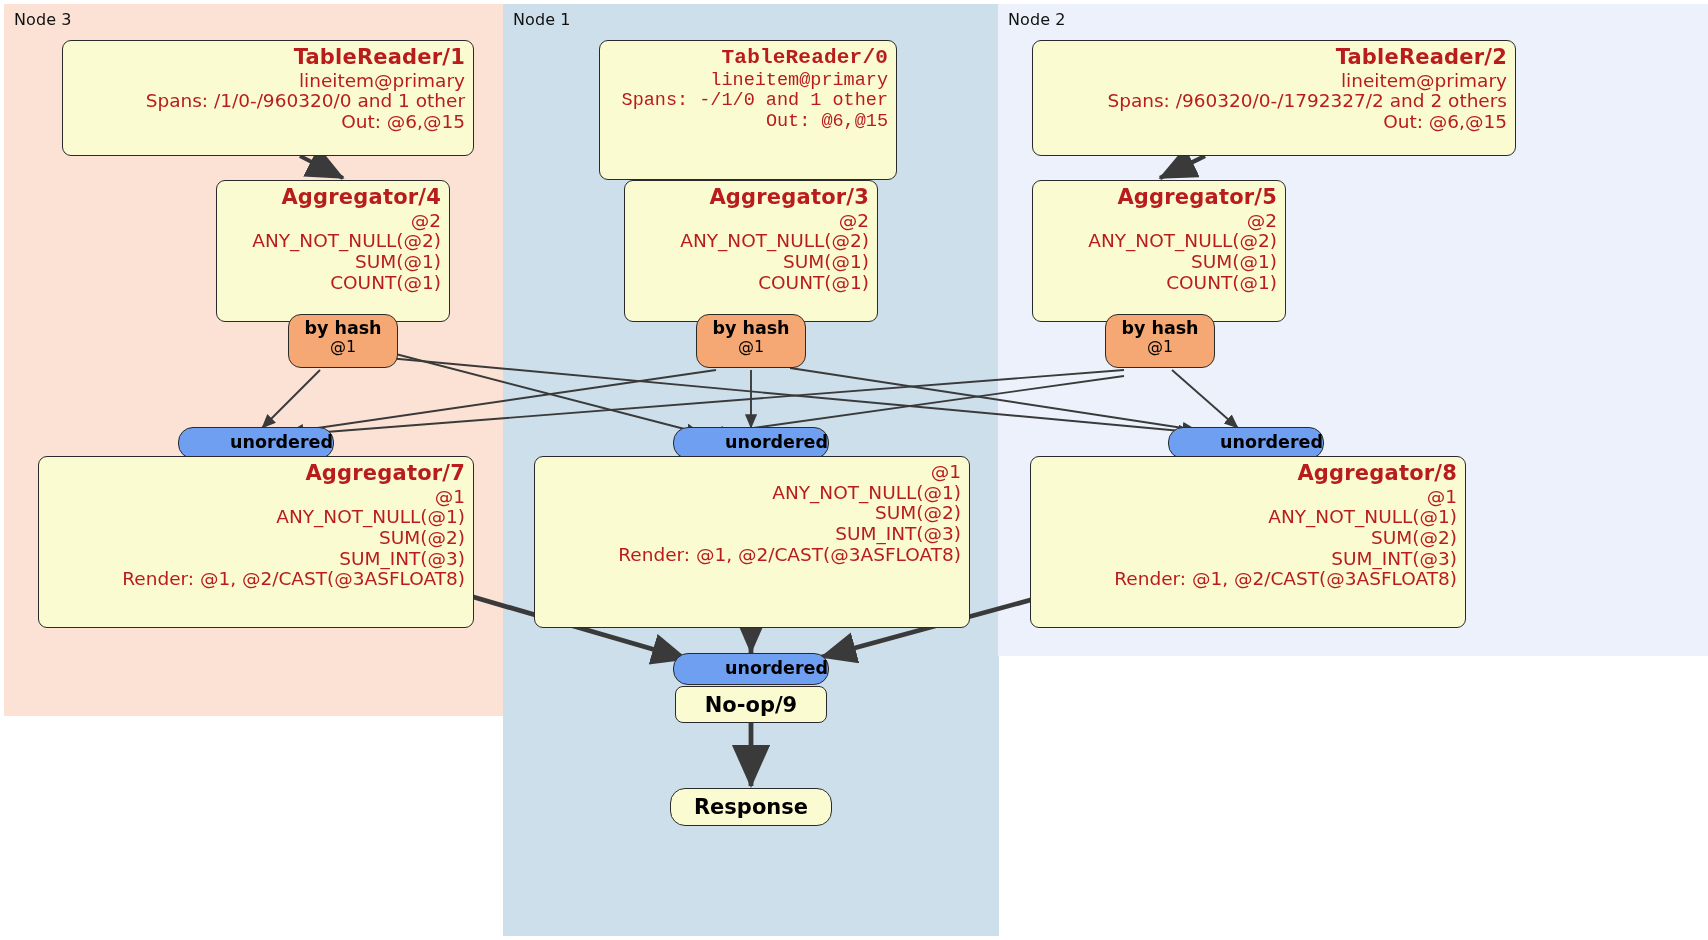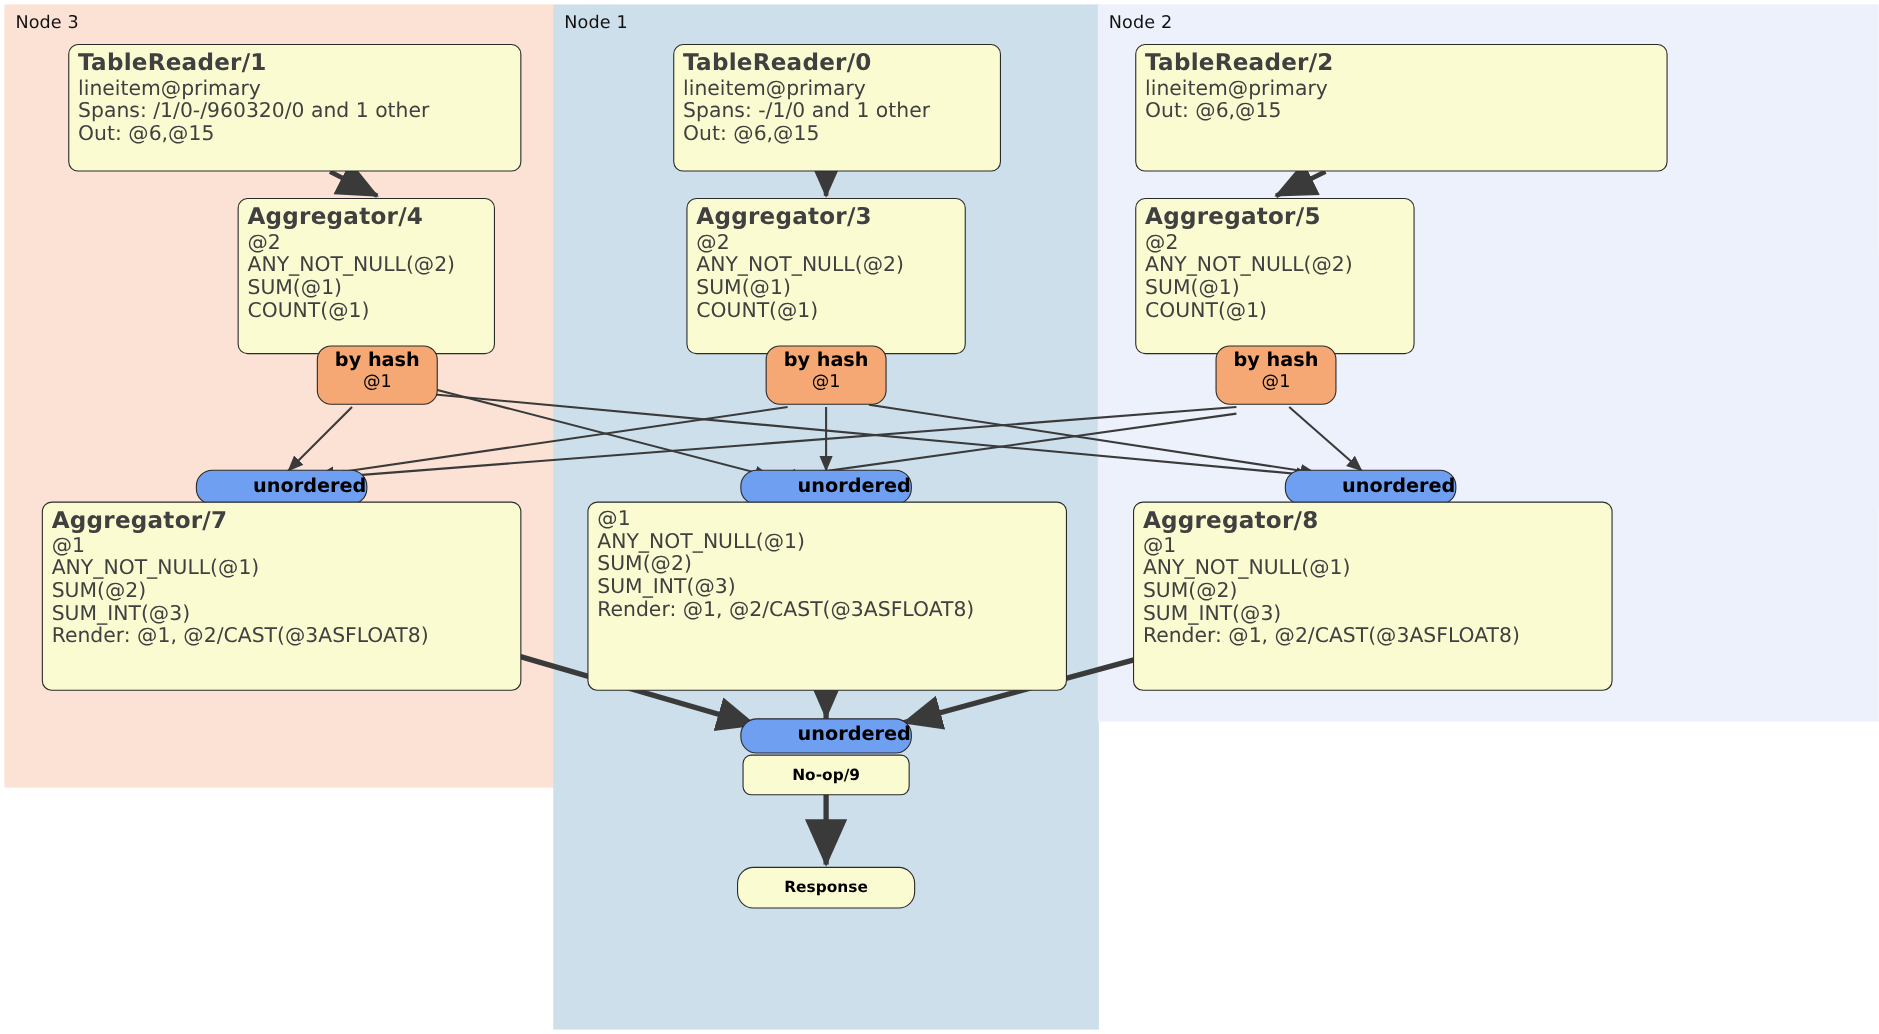--- a/index.html
+++ b/index.html
@@ -15,28 +15,28 @@
   #panel-node3{left:4px;  top:4px;  width:500px;  height:712px; background:#fbe2d5;}
   #panel-node1{left:503px;top:4px;  width:496px;  height:932px; background:#cddfeb;}
   #panel-node2{left:998px;top:4px;  width:814px;  height:652px; background:#ecf1fb;}
 
   
   #edges{position:absolute;left:0;top:0;width:1708px;height:940px;}
 
   
   .proc{position:absolute;box-sizing:border-box;background:#fbfbd2;
         border:1.6px solid #2a2a2a;border-radius:9px;
-        text-align:left;color:#404040;line-height:1.12;
+        text-align:right;color:#b91c1c;line-height:1.12;
         padding:5px 8px 6px 8px;}
   .proc .ttl{font-weight:bold;font-size:21px;letter-spacing:.2px;margin-bottom:1px;}
   .proc .ln{font-size:18.5px;}
 
   .small-proc{position:absolute;box-sizing:border-box;background:#fbfbd2;
         border:1.6px solid #2a2a2a;border-radius:8px;text-align:center;
-        font-weight:bold;font-size:14px;color:#000;display:flex;
+        font-weight:bold;font-size:21px;color:#000;display:flex;
         align-items:center;justify-content:center;}
 
   
   .pill{position:absolute;box-sizing:border-box;border:1.6px solid #2a2a2a;
         text-align:center;color:#000;line-height:1.1;}
   .hash{background:#f5a873;border-radius:13px;padding-top:4px;}
   .hash .h1{font-weight:bold;font-size:17.5px;}
   .hash .h2{font-size:16px;}
   .unord{background:#6e9ff0;border-radius:15px;font-weight:bold;font-size:17.5px;
          display:flex;align-items:center;justify-content:flex-end;}
@@ -101,30 +101,31 @@
     </g>
   </svg>
 
   <div class="proc" style="left:62px;top:40px;width:412px;height:116px;">
     <div class="ttl">TableReader/1</div>
     <div class="ln">lineitem@primary</div>
     <div class="ln">Spans: /1/0-/960320/0 and 1 other</div>
     <div class="ln">Out: @6,@15</div>
   </div>
 
-  <div class="proc" style="left:612px;top:40px;width:298px;height:116px;">
+  <div class="proc" style="left:599px;top:40px;width:298px;height:140px;font-family:Liberation Mono, monospace;">
     <div class="ttl">TableReader/0</div>
     <div class="ln">lineitem@primary</div>
     <div class="ln">Spans: -/1/0 and 1 other</div>
     <div class="ln">Out: @6,@15</div>
   </div>
 
   <div class="proc" style="left:1032px;top:40px;width:484px;height:116px;">
     <div class="ttl">TableReader/2</div>
     <div class="ln">lineitem@primary</div>
+    <div class="ln">Spans: /960320/0-/1792327/2 and 2 others</div>
     <div class="ln">Out: @6,@15</div>
   </div>
 
   <div class="proc" style="left:216px;top:180px;width:234px;height:142px;">
     <div class="ttl">Aggregator/4</div>
     <div class="ln">@2</div>
     <div class="ln">ANY_NOT_NULL(@2)</div>
     <div class="ln">SUM(@1)</div>
     <div class="ln">COUNT(@1)</div>
   </div>

